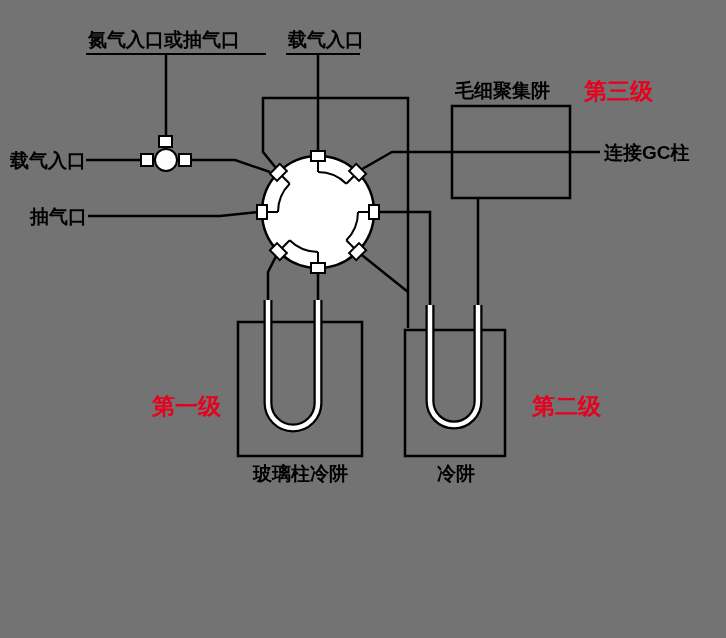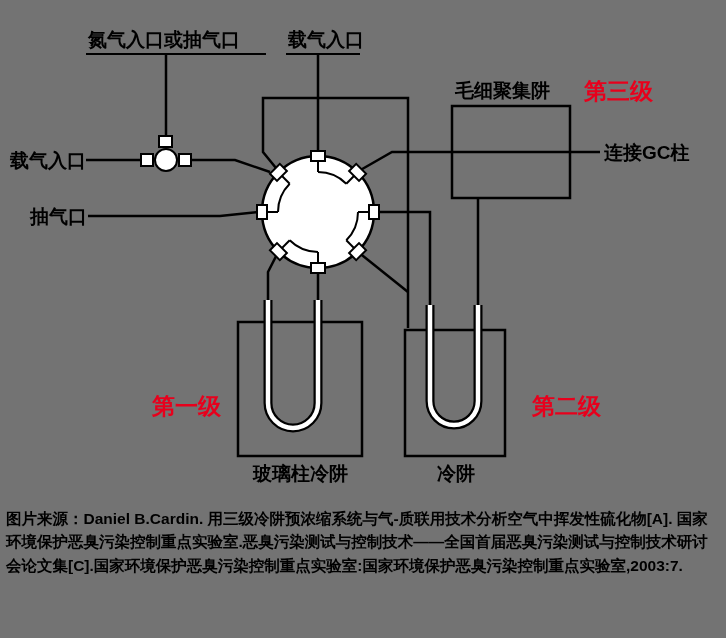--- a/index.html
+++ b/index.html
@@ -144,14 +144,13 @@
     <text class="lbl" x="30" y="223">抽气口</text>
     <text class="lbl" x="455" y="97">毛细聚集阱</text>
     <text class="stage" x="584" y="99" fill="#e8001c">第三级</text>
     <text class="lbl" x="604" y="159">连接GC柱</text>
     <text class="stage" x="152" y="414" fill="#e8001c">第一级</text>
     <text class="stage" x="532" y="414" fill="#e8001c">第二级</text>
     <text class="lbl" x="253" y="480">玻璃柱冷阱</text>
     <text class="lbl" x="437" y="480">冷阱</text>
   </svg>
 
-  <p class="caption">图片来源：Daniel B.Cardin. 用三级冷阱预浓缩系统与气-质联用技术分析空气中挥发性硫化物[A]. 国家环境保护恶臭污染控制重点实验室.恶臭污染测试与控制技术——全国首届恶臭污染测试与控制技术研讨会论文集[C].国家环境保护恶臭污染控制重点实验室:国家环境保护恶臭污染控制重点实验室,2003:7.</p>
 </div>
 
 </body></html>

